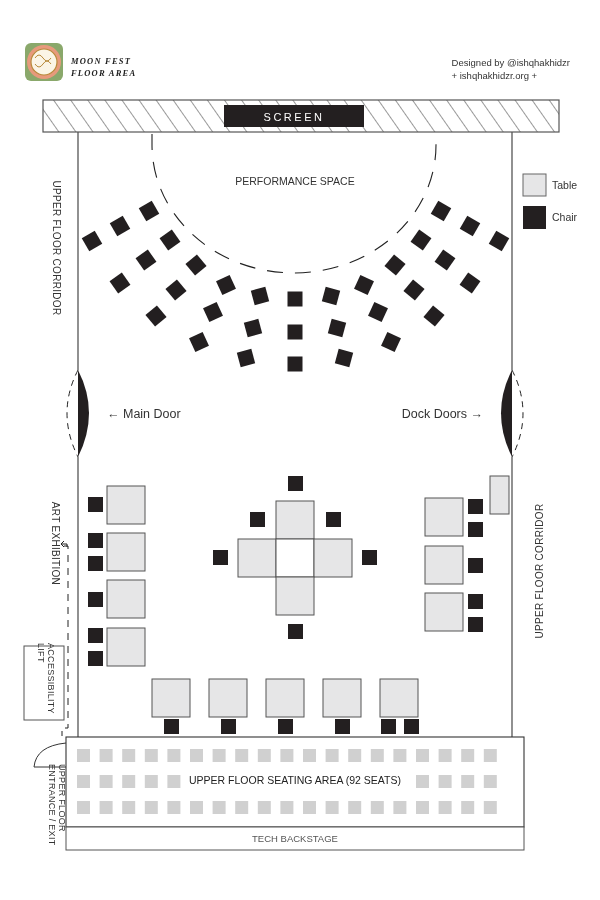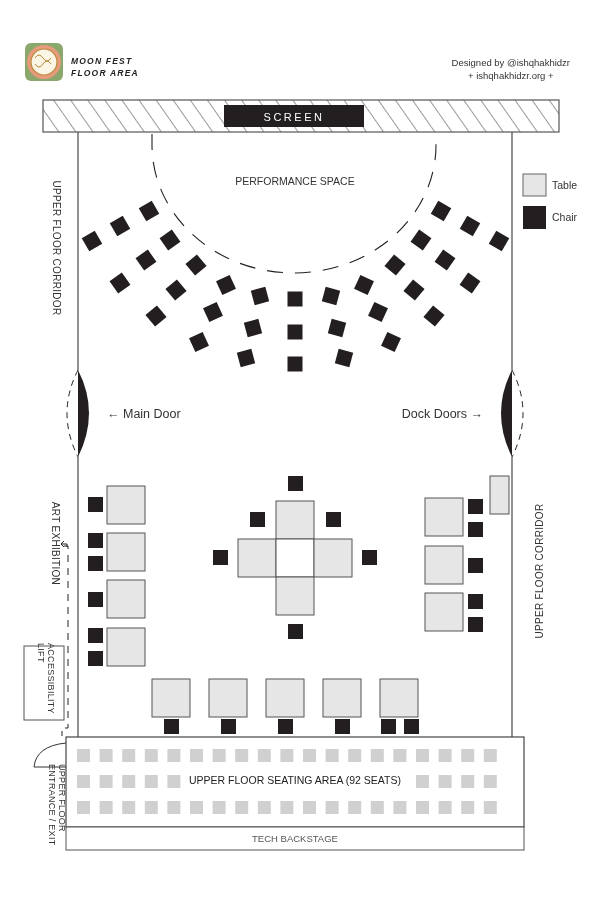--- a/index.html
+++ b/index.html
@@ -1,21 +1,21 @@
 <!DOCTYPE html>
 <html><head>
 <meta charset="utf-8">
 <style>
   html, body { margin: 0; padding: 0; background: #ffffff; }
   body { width: 600px; height: 900px; position: relative; overflow: hidden;
          font-family: "Liberation Sans", "DejaVu Sans", sans-serif; color: #222; }
   #plan { position: absolute; left: 0; top: 0; }
-  .logo-title { position: absolute; left: 71px; top: 55px; font-family: Liberation Sans, sans-serif;
+  .logo-title { position: absolute; left: 71px; top: 55px; font-family: Liberation Serif, serif;
                 font-style: italic; font-weight: bold; font-size: 8.5px; letter-spacing: 1.2px; line-height: 12px; color: #222; }
-  .credit { position: absolute; right: 30px; top: 56px; text-align: center; font-size: 9.5px; line-height: 13px; color: #333; }
+  .credit { position: absolute; right: 30px; top: 56px; text-align: left; font-size: 9.5px; line-height: 13px; color: #333; }
   .vlabel { position: absolute; font-size: 10px; letter-spacing: 0.3px; color: #333; white-space: nowrap;
             transform-origin: center center; }
 </style>
 </head>
 <body>
 
 <svg id="plan" width="600" height="900" viewBox="0 0 600 900" xmlns="http://www.w3.org/2000/svg">
   <defs>
     <pattern id="hatch" width="14" height="14" patternUnits="userSpaceOnUse" patternTransform="rotate(-35)">
       <line x1="0" y1="0" x2="0" y2="14" stroke="#333" stroke-width="1"></line>

